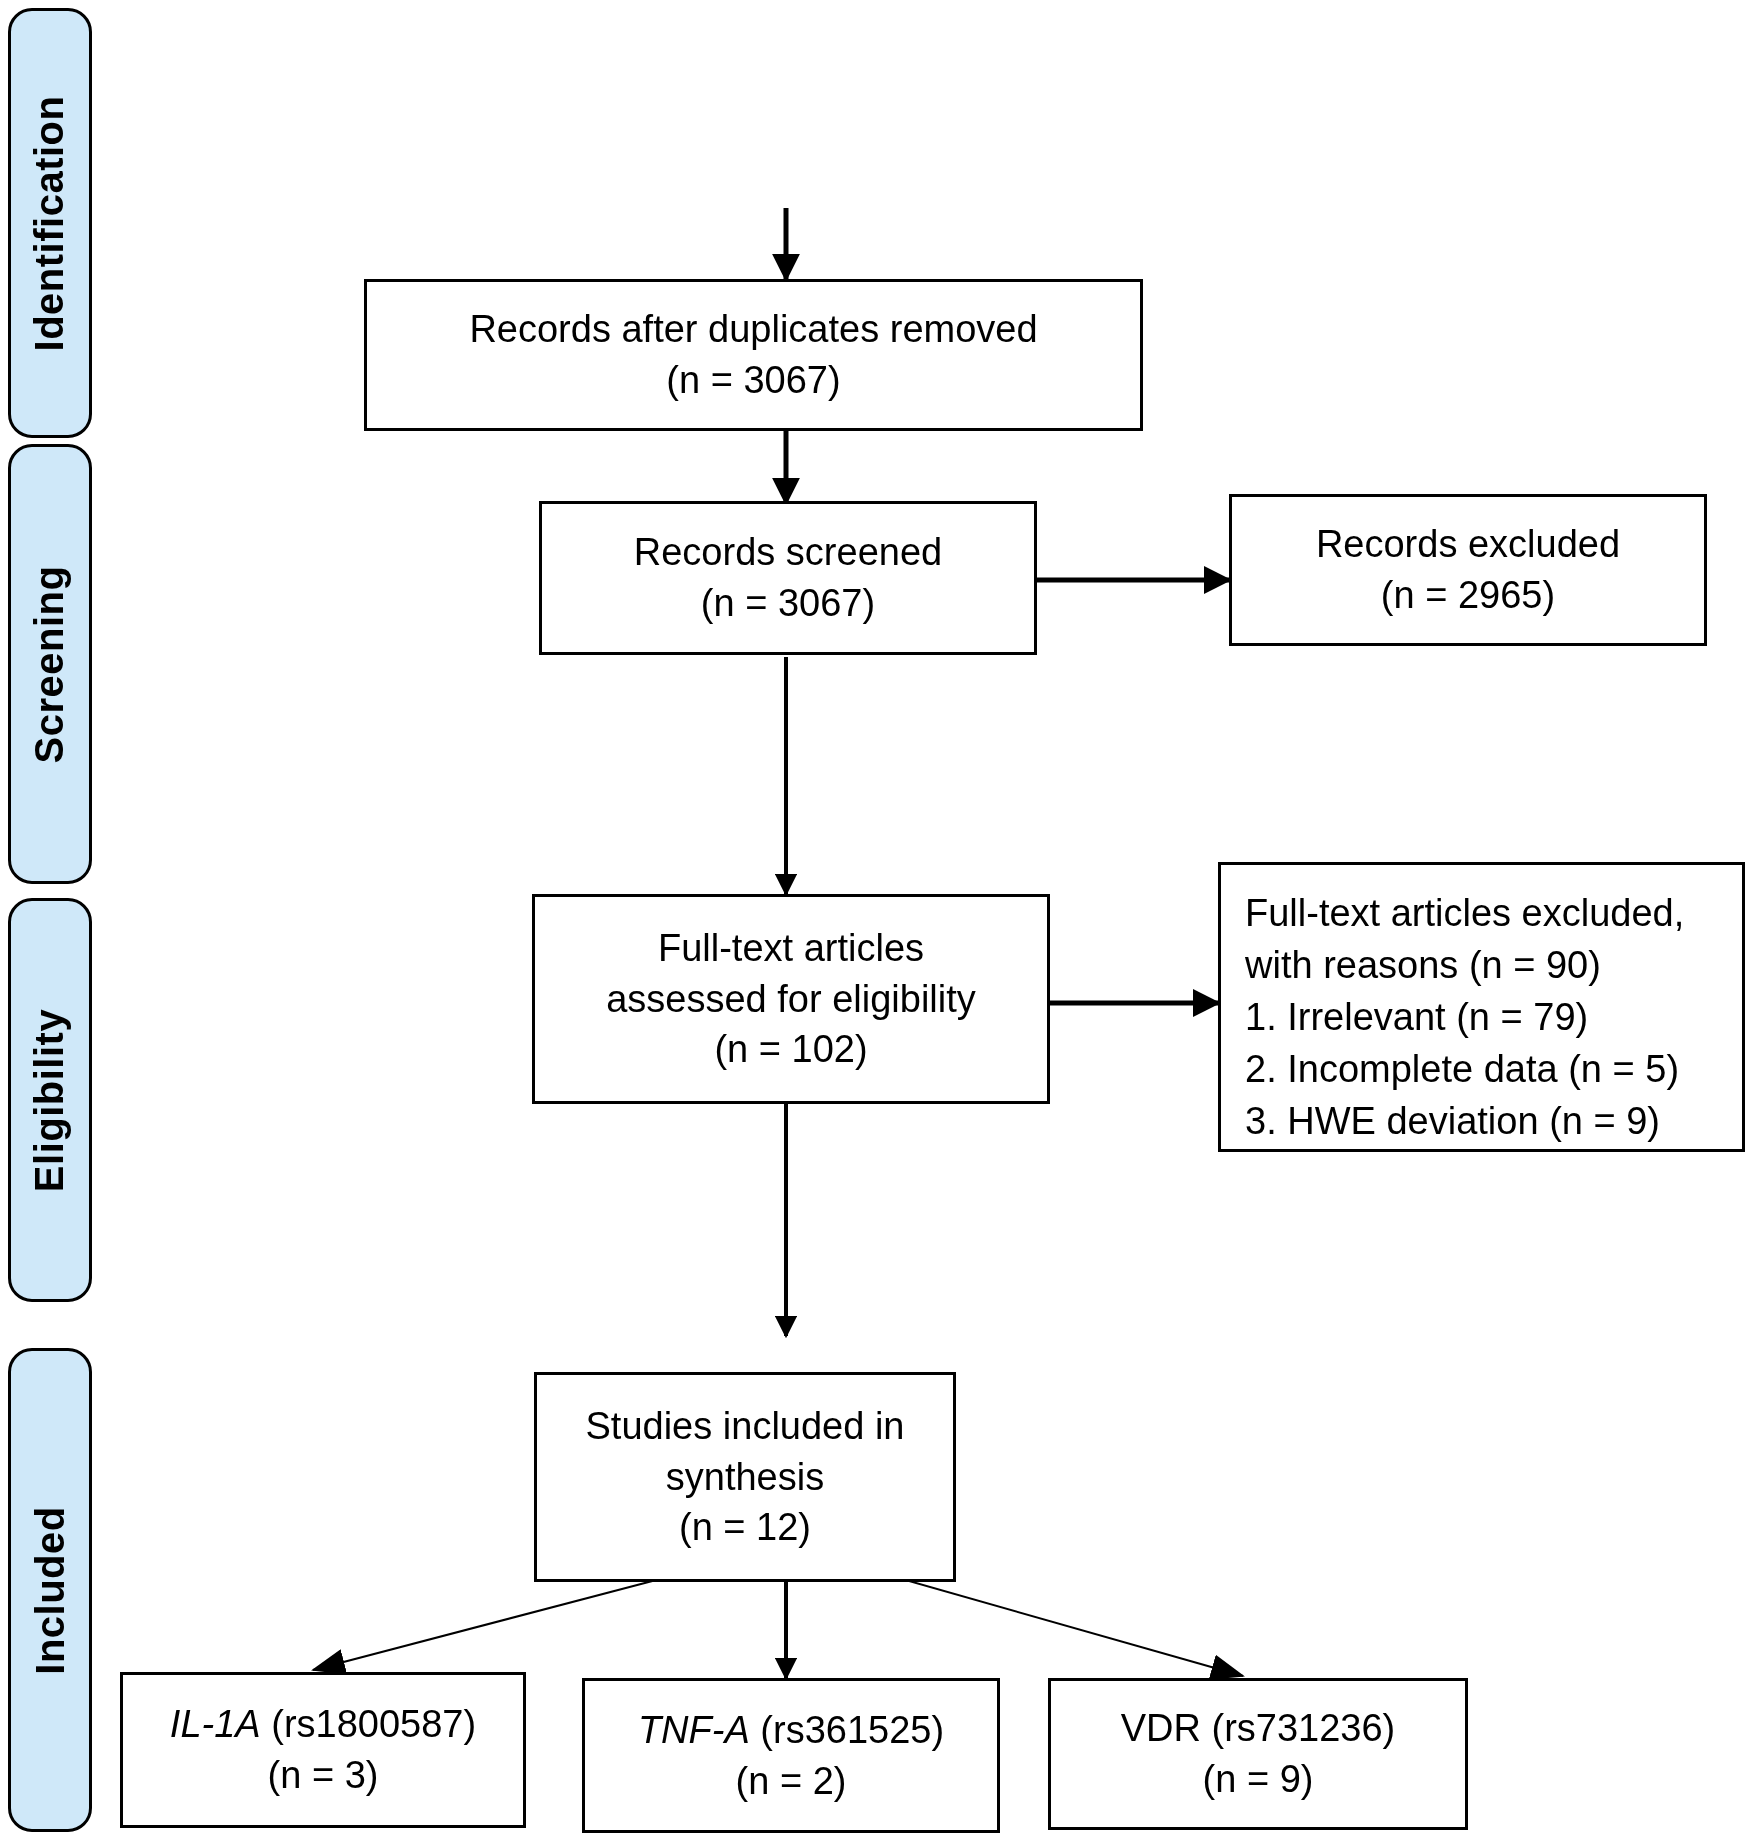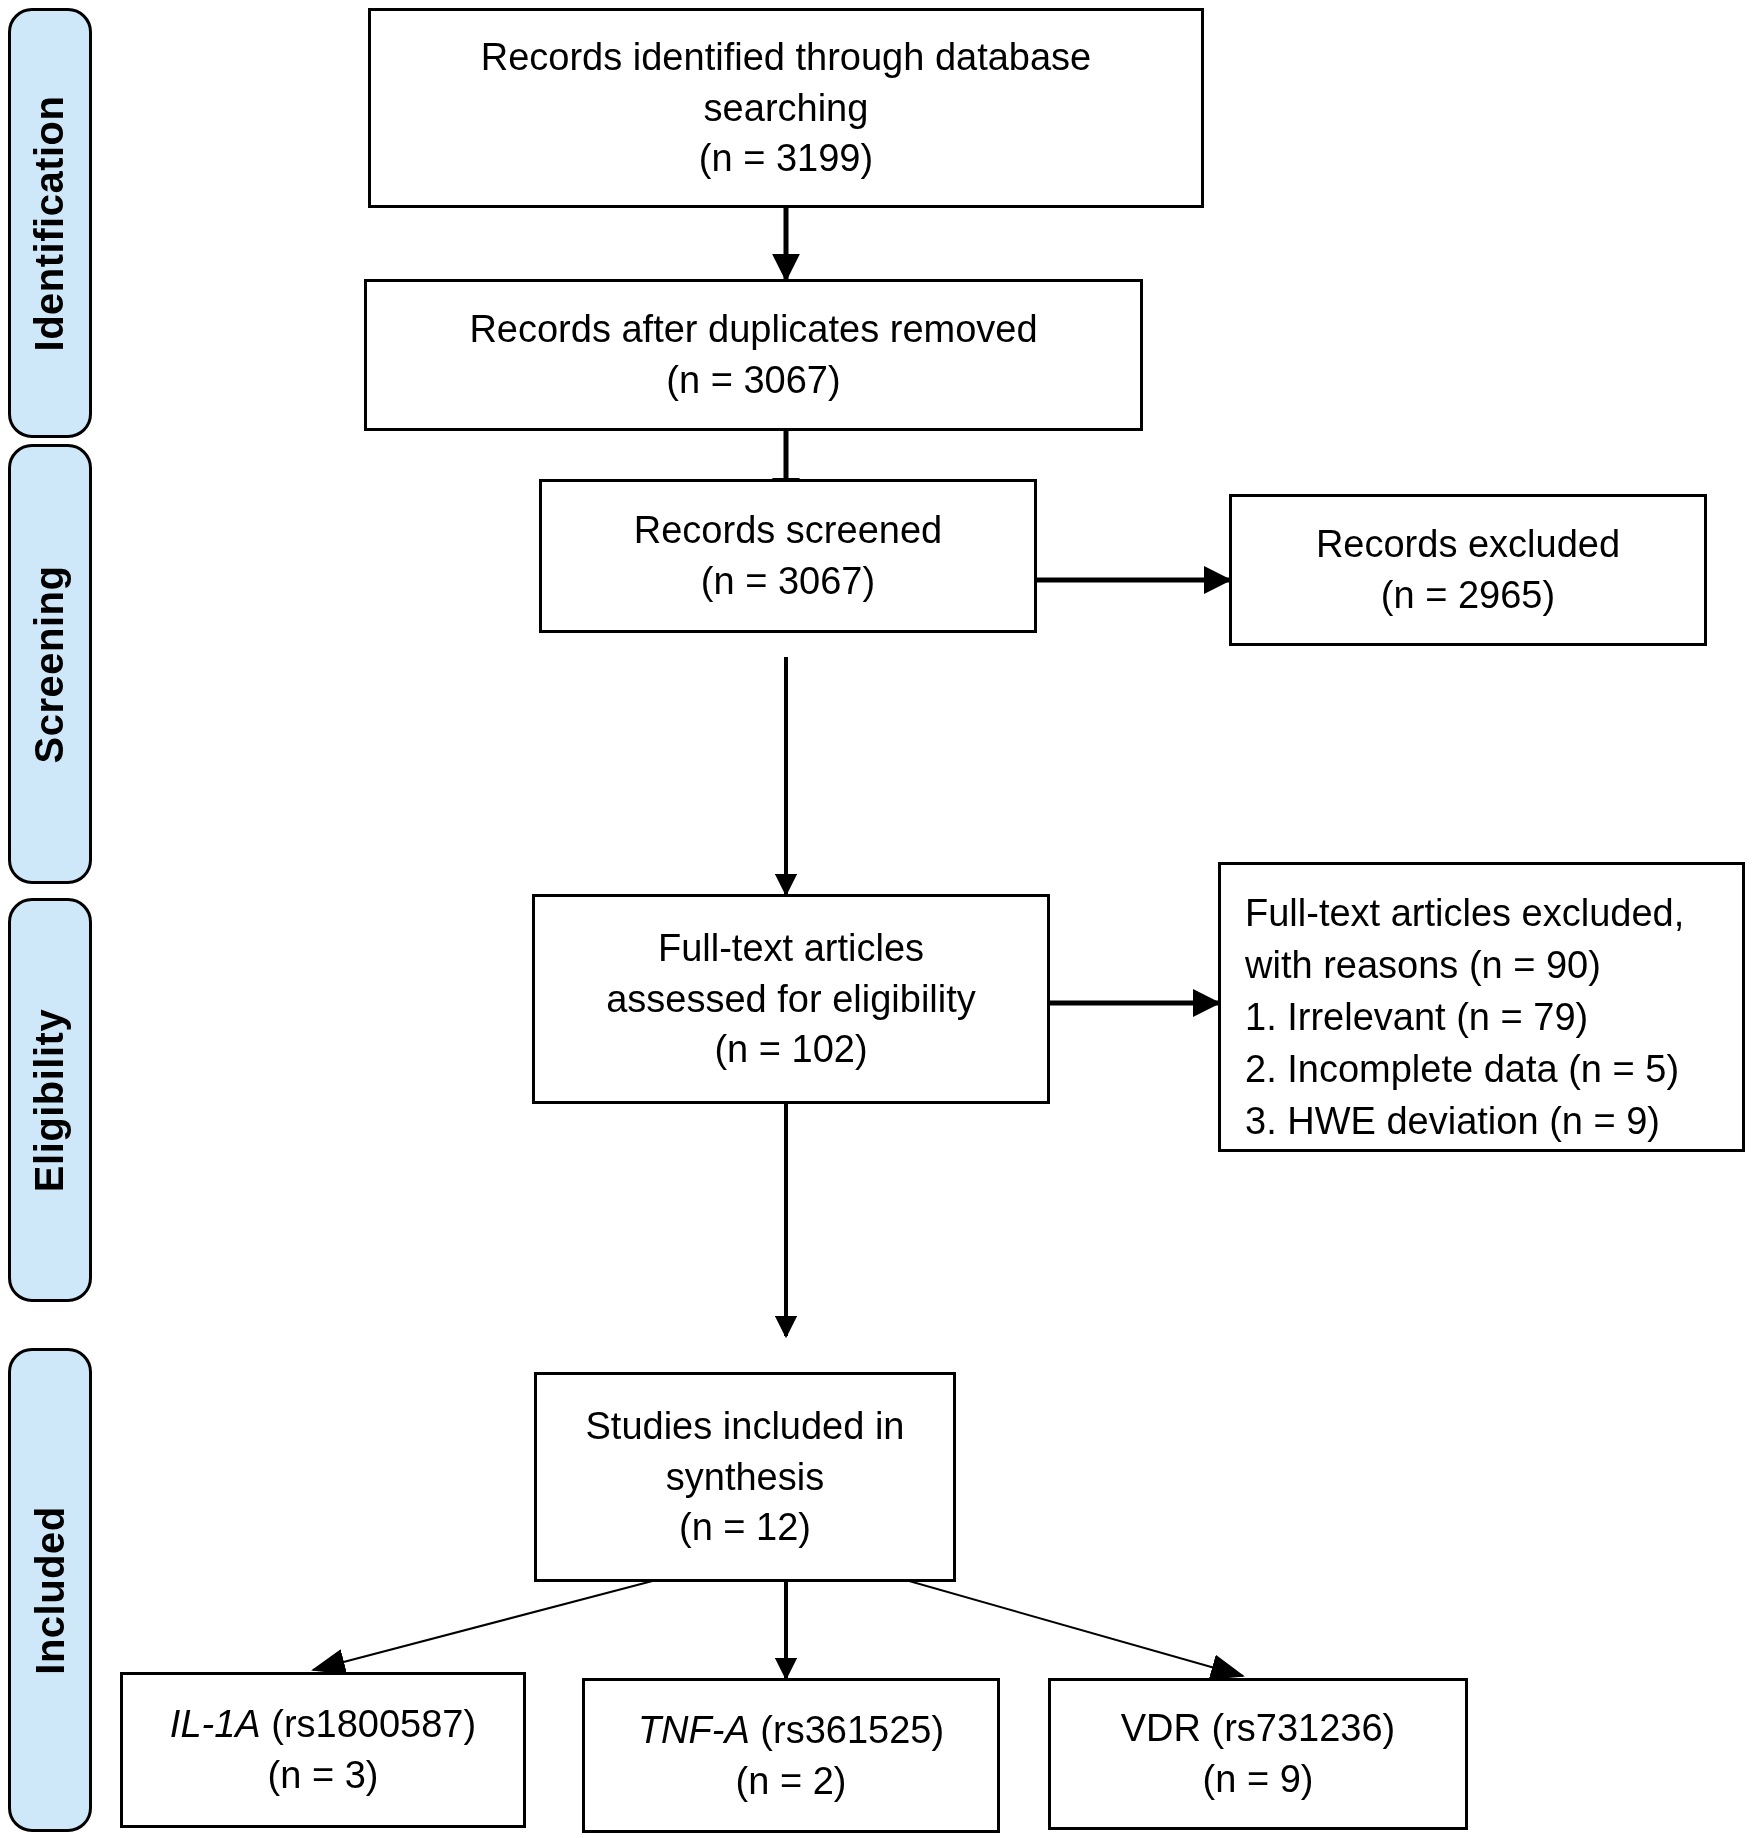--- a/index.html
+++ b/index.html
@@ -66,32 +66,27 @@
     <line class="thick" x1="786" y1="431" x2="786" y2="503" marker-end="url(#ah)"></line>
     <line class="thick" x1="1037" y1="580" x2="1229" y2="580" marker-end="url(#ah)"></line>
     <line class="thick4" x1="786" y1="657" x2="786" y2="894" marker-end="url(#ah)"></line>
     <line class="thick" x1="1050" y1="1003" x2="1218" y2="1003" marker-end="url(#ah)"></line>
     <line class="thick4" x1="786" y1="1104" x2="786" y2="1336" marker-end="url(#ah)"></line>
     <line class="thin" x1="786" y1="1546" x2="313" y2="1670" marker-end="url(#ahBig)"></line>
     <line class="thick4" x1="786" y1="1546" x2="786" y2="1678" marker-end="url(#ah)"></line>
     <line class="thin" x1="786" y1="1546" x2="1243" y2="1676" marker-end="url(#ahBig)"></line>
   </svg>
 
-  <div class="flowbox" style="left:368px;top:8px;width:836px;height:200px;">
-    <span class="ln">Records identified through database</span>
-    <span class="ln">searching</span>
-    <span class="ln">(n = 3199)</span>
-  </div>
 
   <div class="flowbox" style="left:364px;top:279px;width:779px;height:152px;">
     <span class="ln">Records after duplicates removed</span>
     <span class="ln">(n = 3067)</span>
   </div>
 
-  <div class="flowbox" style="left:539px;top:479px;width:498px;height:154px;">
+  <div class="flowbox" style="left:539px;top:501px;width:498px;height:154px;">
     <span class="ln">Records screened</span>
     <span class="ln">(n = 3067)</span>
   </div>
 
   <div class="flowbox" style="left:1229px;top:494px;width:478px;height:152px;">
     <span class="ln">Records excluded</span>
     <span class="ln">(n = 2965)</span>
   </div>
 
   <div class="flowbox" style="left:532px;top:894px;width:518px;height:210px;">

